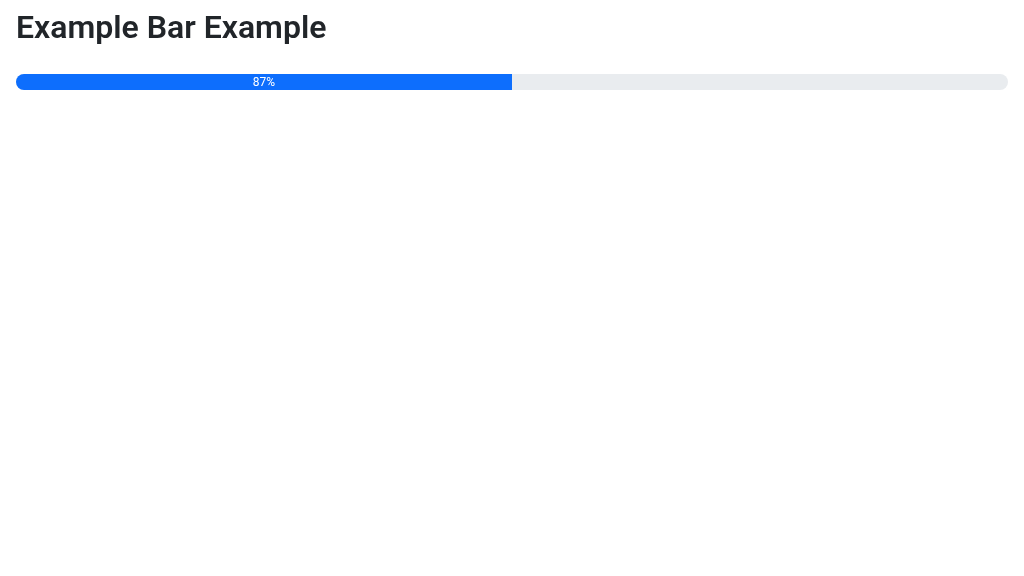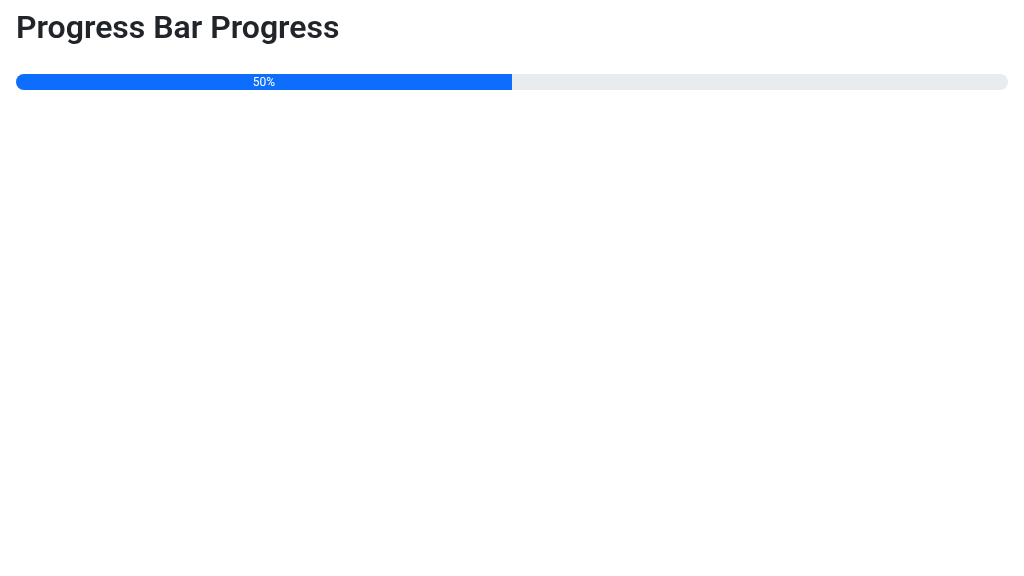--- a/index.html
+++ b/index.html
@@ -36,19 +36,19 @@
       background-color: #0d6efd;
       color: #ffffff;
       font-size: 12px;
       white-space: nowrap;
       height: 100%;
     }
   </style>
 </head>
 <body>
 
-<h1>Progress Bar Progress</h1>
+<h1>Example Bar Example</h1>
 
 <div class="progress">
   <div class="progress-bar" style="width:50%">
-    <span>50%</span>
+    <span>87%</span>
   </div>
 </div>
 
 </body></html>

